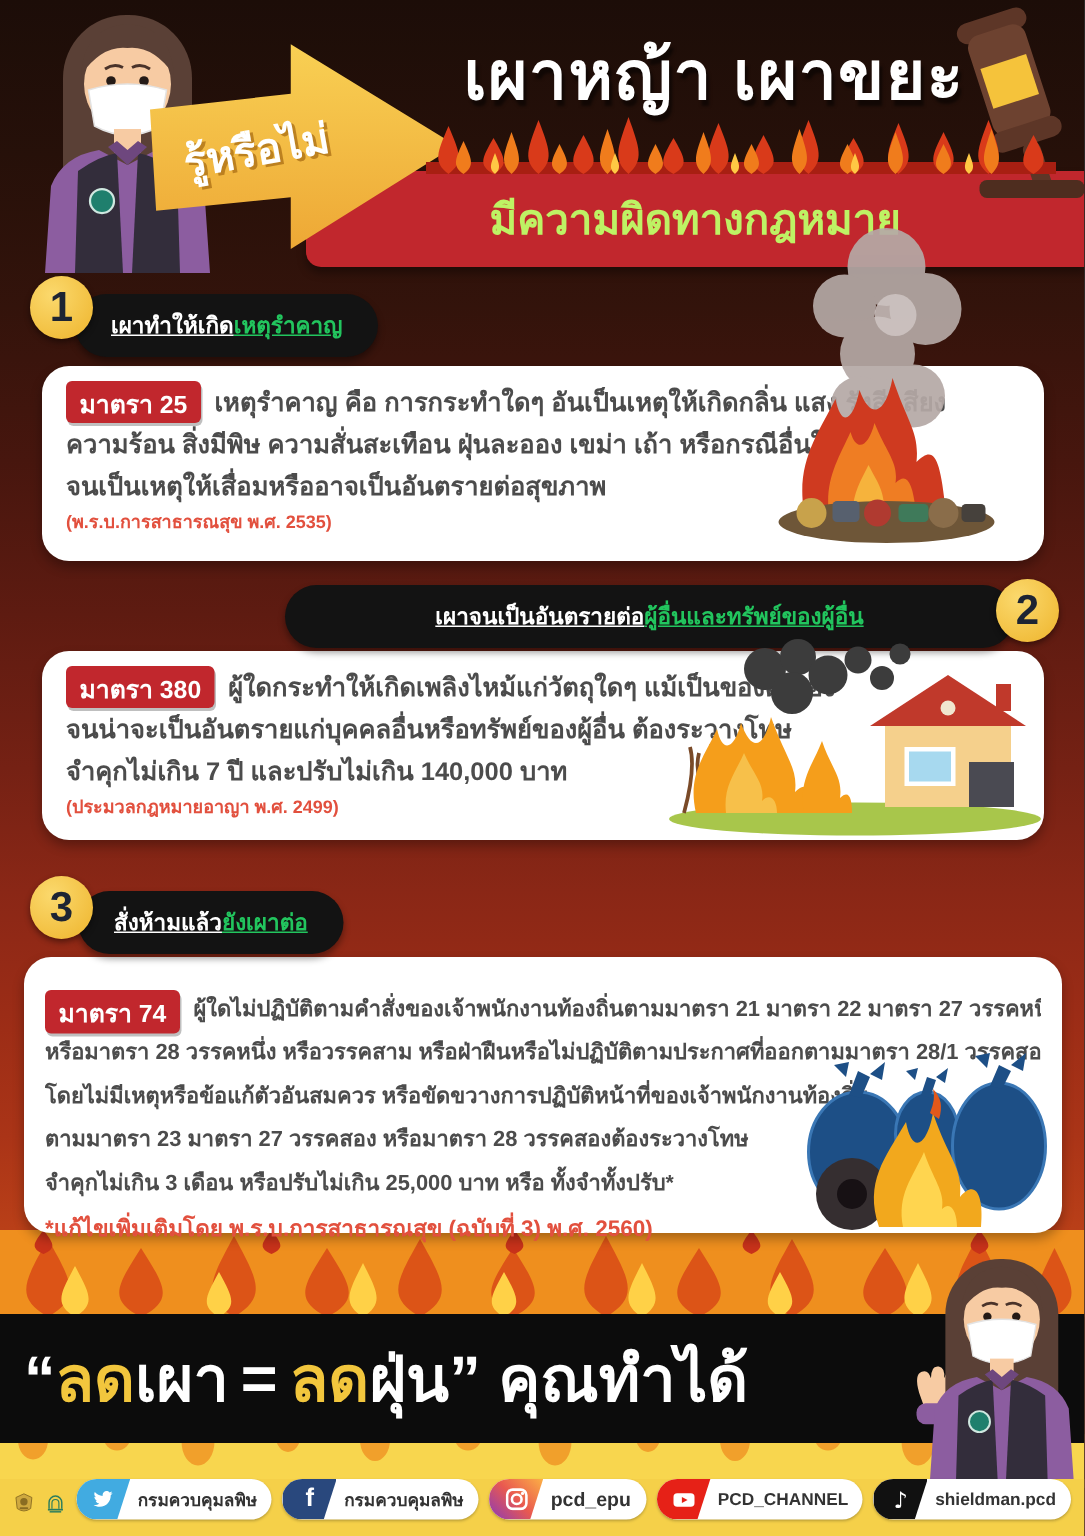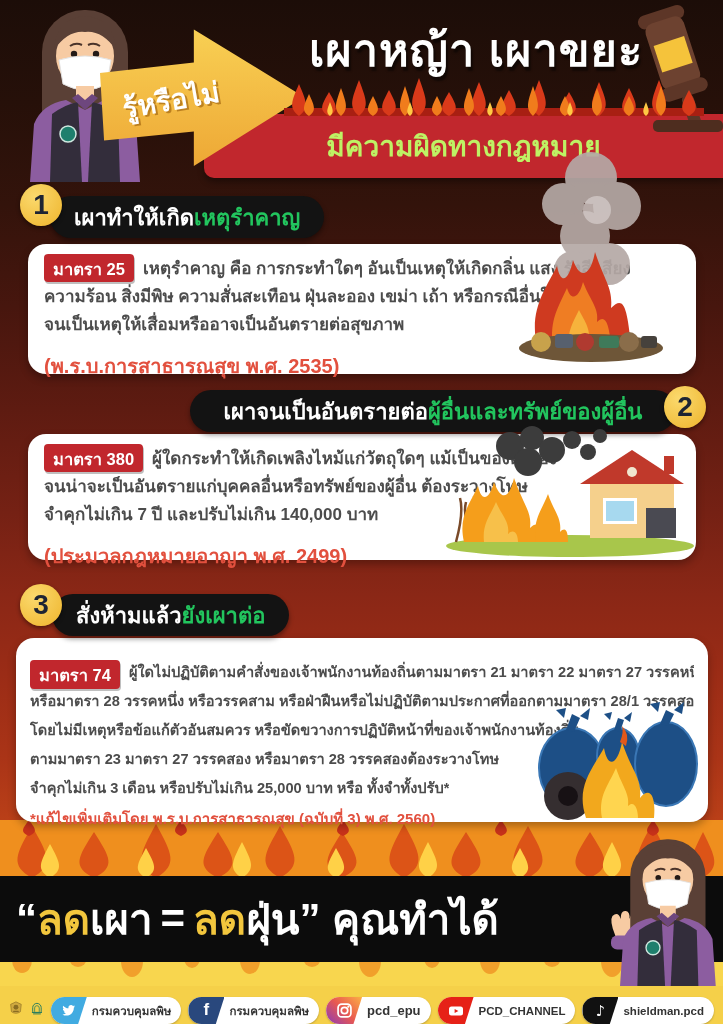--- a/index.html
+++ b/index.html
@@ -22,45 +22,45 @@
     display:flex;align-items:center;justify-content:center;z-index:1;box-shadow:0 4px 6px rgba(0,0,0,.35);}
   .subtitle{font-size:28px;font-weight:800;color:#bef264;}
   .gavel{right:-2px;top:0;width:100px;height:132px;z-index:2;}
   .mascot-top{left:-10px;top:2px;width:190px;height:190px;z-index:4;}
   
   .num-circle{width:42px;height:42px;border-radius:50%;color:#1d2433;font-size:28px;font-weight:800;
     background:radial-gradient(circle at 35% 30%,#fbd96d,#eeb42c);display:flex;align-items:center;
     justify-content:center;box-shadow:0 2px 4px rgba(0,0,0,.45);z-index:4;}
   .sec-head{background:#131313;border-radius:26px;display:flex;align-items:center;padding:0 24px;
     height:42px;z-index:3;box-shadow:0 3px 5px rgba(0,0,0,.4);}
-  .sec-head span{font-size:22px;font-weight:800;white-space:nowrap;}
+  .sec-head span{font-size:15px;font-weight:800;white-space:nowrap;text-decoration:underline;}
   .hw{color:#fff;} .hy{color:#22c55e;}
   
   .card{background:#fff;border-radius:18px;box-shadow:0 4px 8px rgba(0,0,0,.3);z-index:2;
     padding:10px 16px;box-sizing:border-box;}
   .crow{display:flex;gap:9px;height:28px;}
   .btxt{font-size:17px;font-weight:700;color:#4c4c4c;white-space:nowrap;overflow:hidden;}
   .law-badge{background:#c1272d;color:#fff;font-weight:800;font-size:16.5px;padding:2px 9px;
     border-radius:4px;white-space:nowrap;box-shadow:1px 2px 0 rgba(0,0,0,.25);}
-  .src{color:#e2503e;font-weight:800;font-size:20px;margin-top:12px;white-space:nowrap;}
+  .src{color:#e2503e;font-weight:800;font-size:12px;margin-top:0;white-space:nowrap;}
   #card3 .crow{height:29px;}
   #card3 .btxt{font-size:14.6px;}
   #card3 .src{font-size:15px;margin-top:2px;}
   
   .illus{z-index:3;pointer-events:none;}
   
   .flame-band{left:0;top:820px;width:723px;height:58px;z-index:1;}
   .slogan-banner{left:0;top:876px;width:723px;height:86px;background:#0c0c0c;display:flex;
     align-items:center;padding-left:16px;box-sizing:border-box;z-index:4;}
   .slogan-banner span{font-size:42px;font-weight:800;white-space:pre;}
   .sw{color:#fff;} .sy{color:#f2c63d;} .eq{color:#fff;margin:0 8px;}
   .drip-band{left:0;top:956px;width:723px;height:36px;z-index:3;}
   .mascot-bottom{left:590px;top:830px;width:140px;height:162px;z-index:5;}
   
-  .footer{left:0;bottom:0;width:723px;height:38px;background:#f5d049;display:flex;align-items:flex-end;
+  .footer{left:0;bottom:0;width:723px;height:38px;background:#f5d049;display:flex;align-items:flex-start;
     gap:7px;padding:0 9px;box-sizing:border-box;z-index:6;}
   .pill{display:flex;align-items:center;background:#fff;border-radius:14px;height:27px;overflow:hidden;
     box-shadow:0 1px 2px rgba(0,0,0,.25);flex:0 0 auto;}
   .pill-icon{width:36px;height:27px;display:flex;align-items:center;justify-content:center;
     clip-path:polygon(0 0,100% 0,76% 100%,0 100%);}
   .pi-twitter{background:#41abe1;} .pi-facebook{background:#29487d;}
   .pi-instagram{background:linear-gradient(45deg,#8a3ab9,#e95950,#fcaf45);}
   .pi-youtube{background:#e62117;} .pi-tiktok{background:#111;}
   .pill-label{font-size:11.5px;font-weight:700;color:#333;padding:0 10px 0 5px;white-space:nowrap;}
   .pill-label.big{font-size:13px;}

